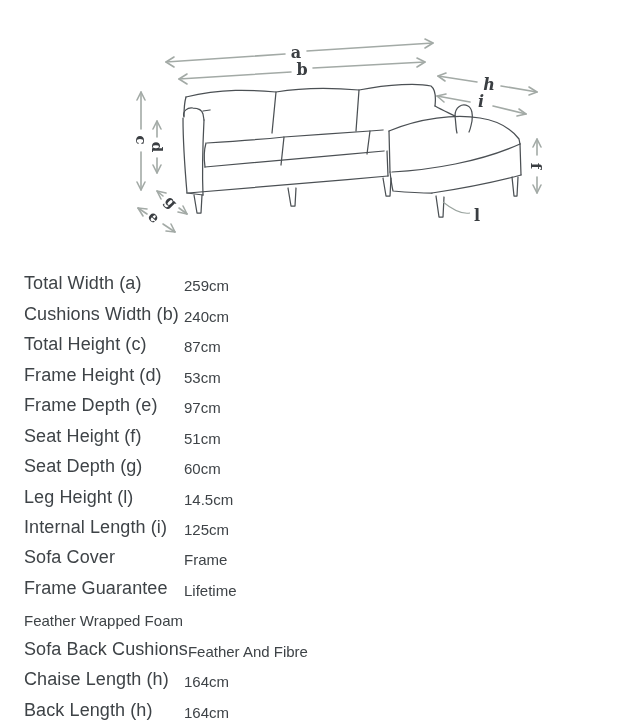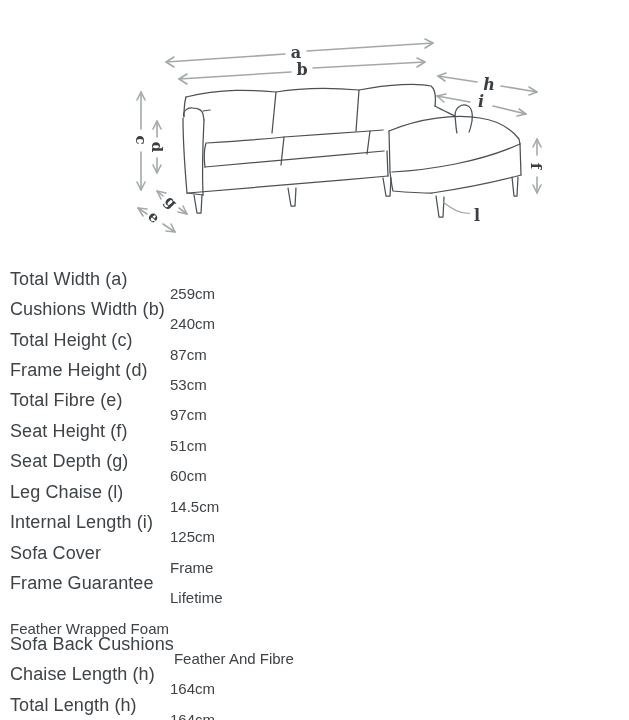--- a/index.html
+++ b/index.html
@@ -11,21 +11,21 @@
   
   .sofa path{fill:none;stroke:#4b5054;stroke-width:1.25;stroke-linecap:round;stroke-linejoin:round;}
   
   .arrows path{fill:none;stroke:#a3aaa6;stroke-width:1.6;stroke-linecap:round;stroke-linejoin:round;}
   .pointer{fill:none;stroke:#9aa49f;stroke-width:1.1;}
   .lbl{font-family:"DejaVu Serif",serif;font-weight:bold;font-size:16px;fill:#3a3e42;text-anchor:middle;}
   .lbl-i{font-style:italic;}
   .lbl-c{dominant-baseline:central;font-size:15px;}
   
   .spec{position:absolute;top:264px;left:0;width:629px;}
-  .spec-row{display:flex;align-items:center;height:30.45px;padding-left:10px;}
+  .spec-row{display:flex;align-items:flex-end;height:30.45px;padding-left:24px;}
   .spec-label{flex:0 0 160px;font-size:18px;letter-spacing:.1px;white-space:nowrap;}
   .spec-value{font-size:15px;white-space:nowrap;margin-top:28px;}
 </style>
 </head>
 <body>
 
 <div class="diagram-wrap">
 <svg width="629" height="260" viewBox="0 0 629 260">
 
   <g class="sofa">
@@ -163,33 +163,33 @@
   </div>
   <div class="spec-row">
     <span class="spec-label">Total Height (c)</span>
     <span class="spec-value">87cm</span>
   </div>
   <div class="spec-row">
     <span class="spec-label">Frame Height (d)</span>
     <span class="spec-value">53cm</span>
   </div>
   <div class="spec-row">
-    <span class="spec-label">Total Fibre (e)</span>
+    <span class="spec-label">Frame Depth (e)</span>
     <span class="spec-value">97cm</span>
   </div>
   <div class="spec-row">
     <span class="spec-label">Seat Height (f)</span>
     <span class="spec-value">51cm</span>
   </div>
   <div class="spec-row">
     <span class="spec-label">Seat Depth (g)</span>
     <span class="spec-value">60cm</span>
   </div>
   <div class="spec-row">
-    <span class="spec-label">Leg Chaise (l)</span>
+    <span class="spec-label">Leg Height (l)</span>
     <span class="spec-value">14.5cm</span>
   </div>
   <div class="spec-row">
     <span class="spec-label">Internal Length (i)</span>
     <span class="spec-value">125cm</span>
   </div>
   <div class="spec-row">
     <span class="spec-label">Sofa Cover</span>
     <span class="spec-value">Frame</span>
   </div>
@@ -202,16 +202,16 @@
   </div>
   <div class="spec-row">
     <span class="spec-label">Sofa Back Cushions</span>
     <span class="spec-value">Feather And Fibre</span>
   </div>
   <div class="spec-row">
     <span class="spec-label">Chaise Length (h)</span>
     <span class="spec-value">164cm</span>
   </div>
   <div class="spec-row">
-    <span class="spec-label">Total Length (h)</span>
+    <span class="spec-label">Back Length (h)</span>
     <span class="spec-value">164cm</span>
   </div>
 </div>
 
 </body></html>

